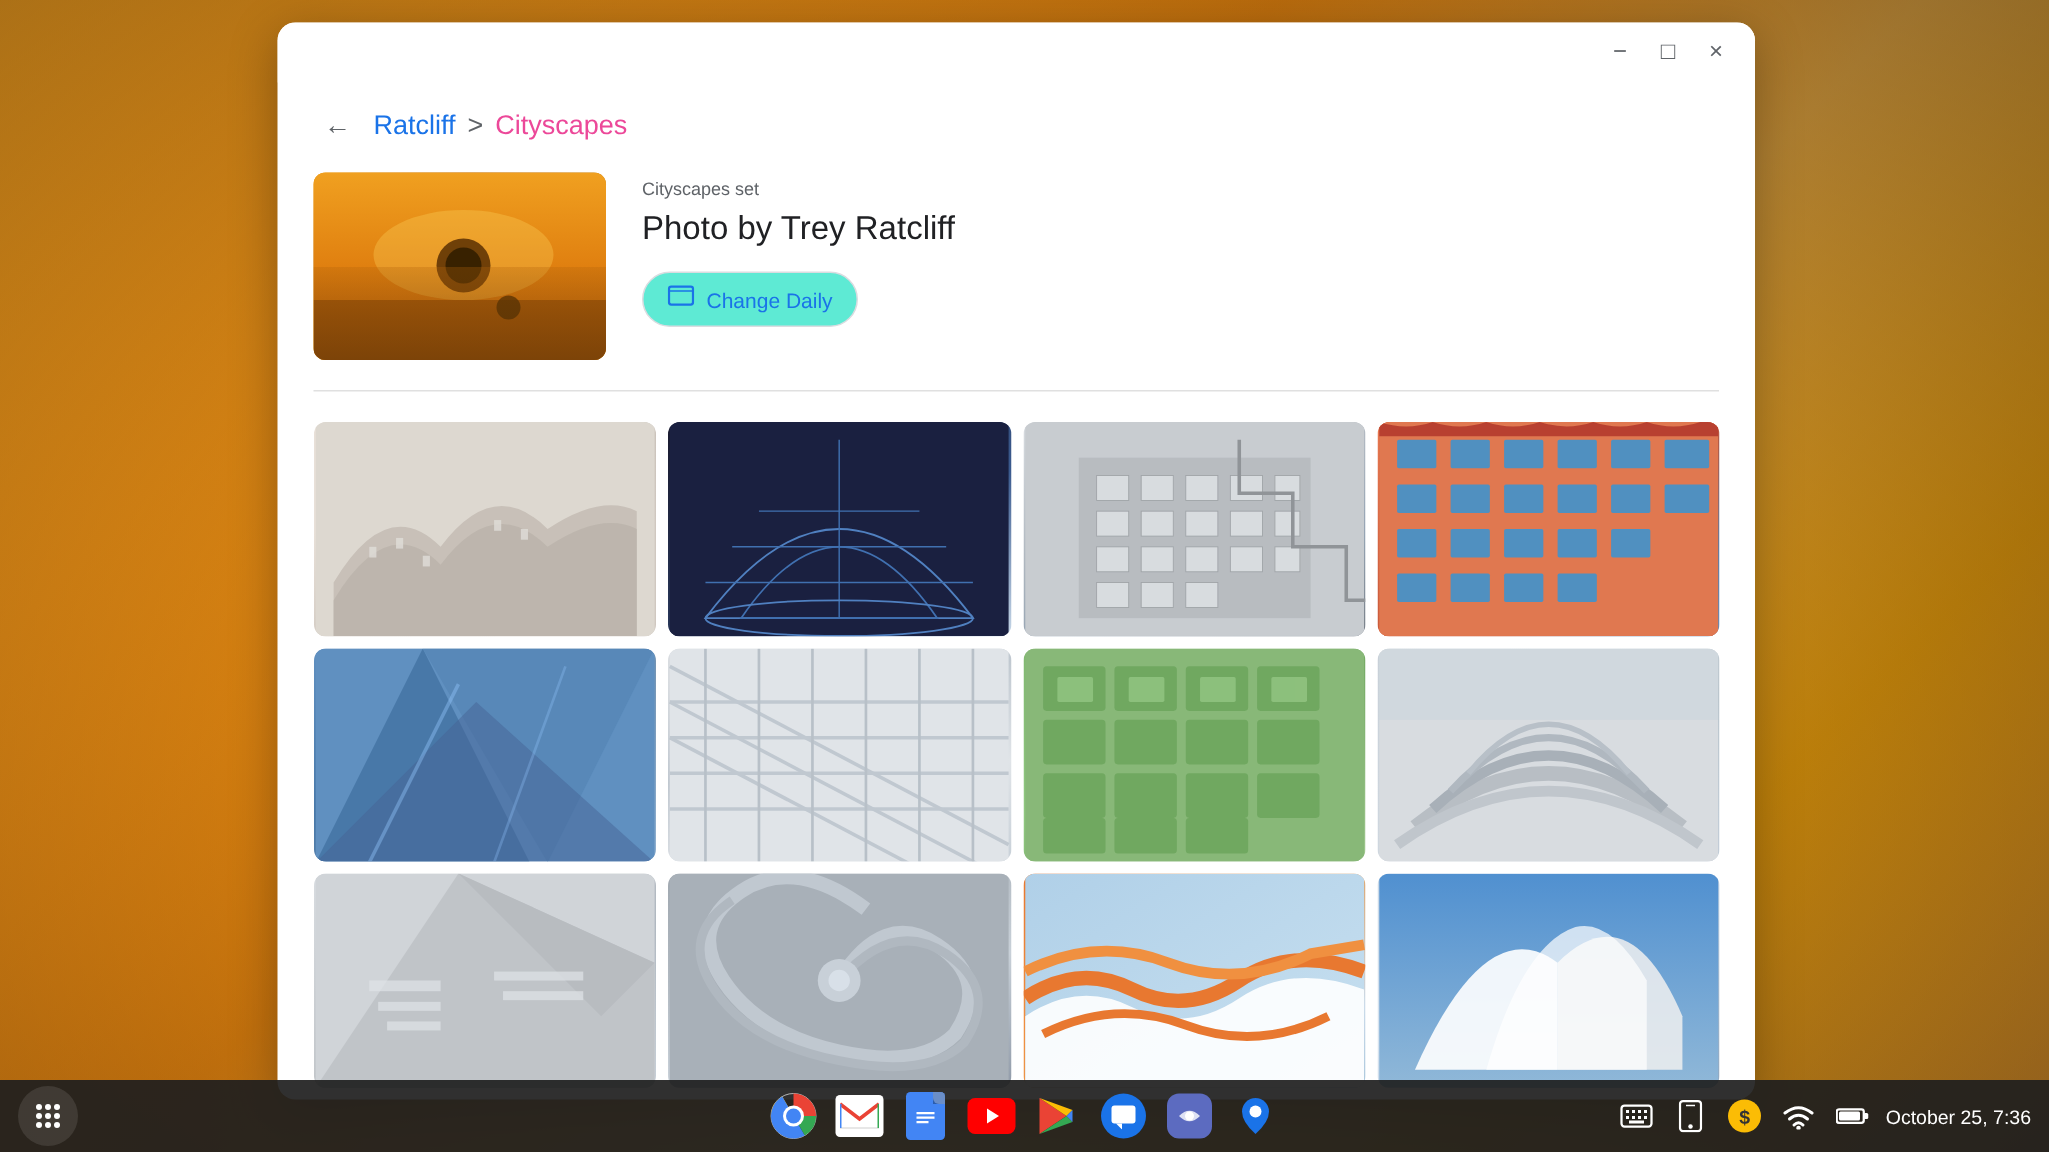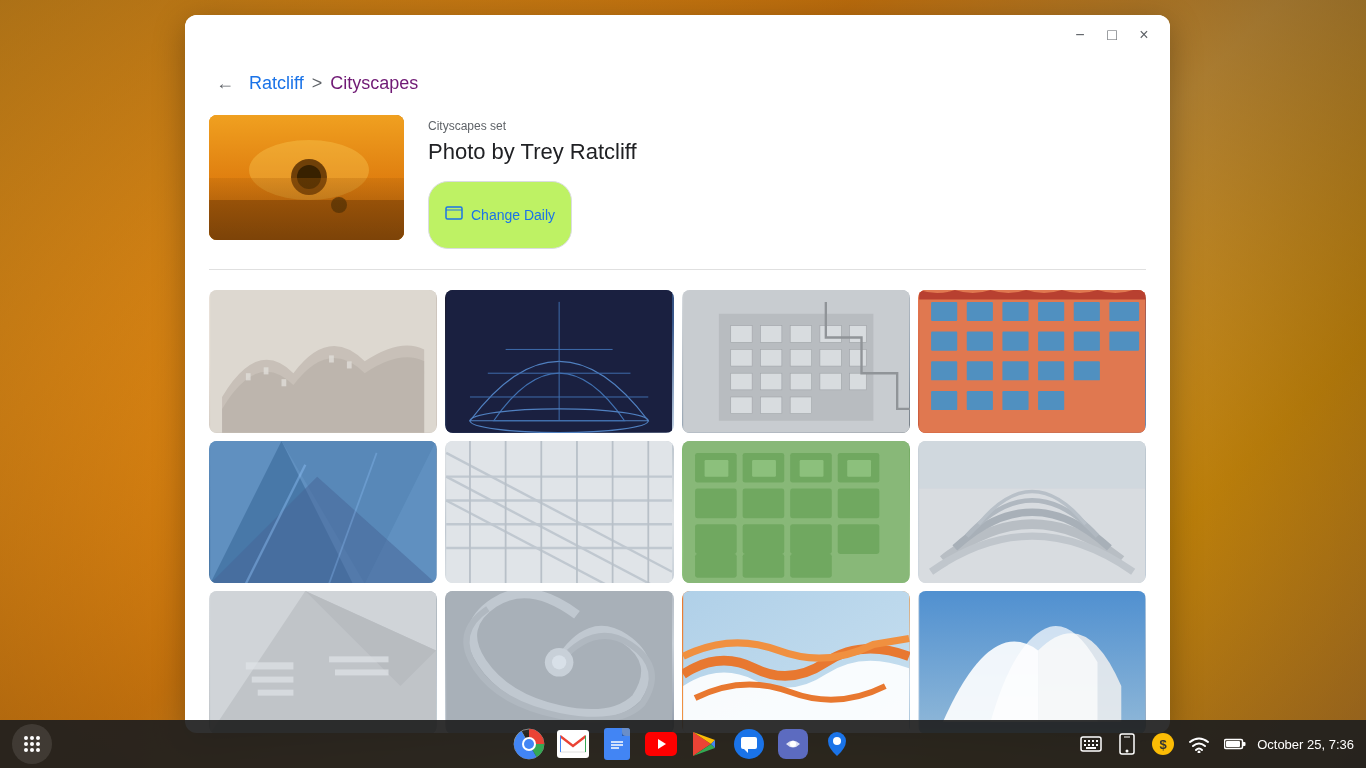--- a/index.html
+++ b/index.html
@@ -104,21 +104,21 @@
       font-size: 18px;
       color: #202124;
     }
 
     .breadcrumb-separator {
       color: #5f6368;
     }
 
     .breadcrumb-item-active {
       font-weight: 400;
-      color: #701a75;
+      color: #ec4899;
     }
 
     .breadcrumb-item-link {
       color: #1a73e8;
       cursor: pointer;
       text-decoration: none;
     }
 
     
     .current-wallpaper {
@@ -171,24 +171,24 @@
       color: #202124;
       font-weight: 400;
       margin-bottom: 16px;
       text-align: right;
     }
 
     .change-daily-btn {
       display: flex;
       align-items: center;
       gap: 8px;
-      padding: 24px 16px;
+      padding: 8px 16px;
       border: 1.5px solid #dadce0;
       border-radius: 20px;
-      background: #bef264;
+      background: #5eead4;
       cursor: pointer;
       font-size: 14px;
       color: #1a73e8;
       font-weight: 500;
     }
 
     .change-daily-icon {
       font-size: 16px;
     }
 

